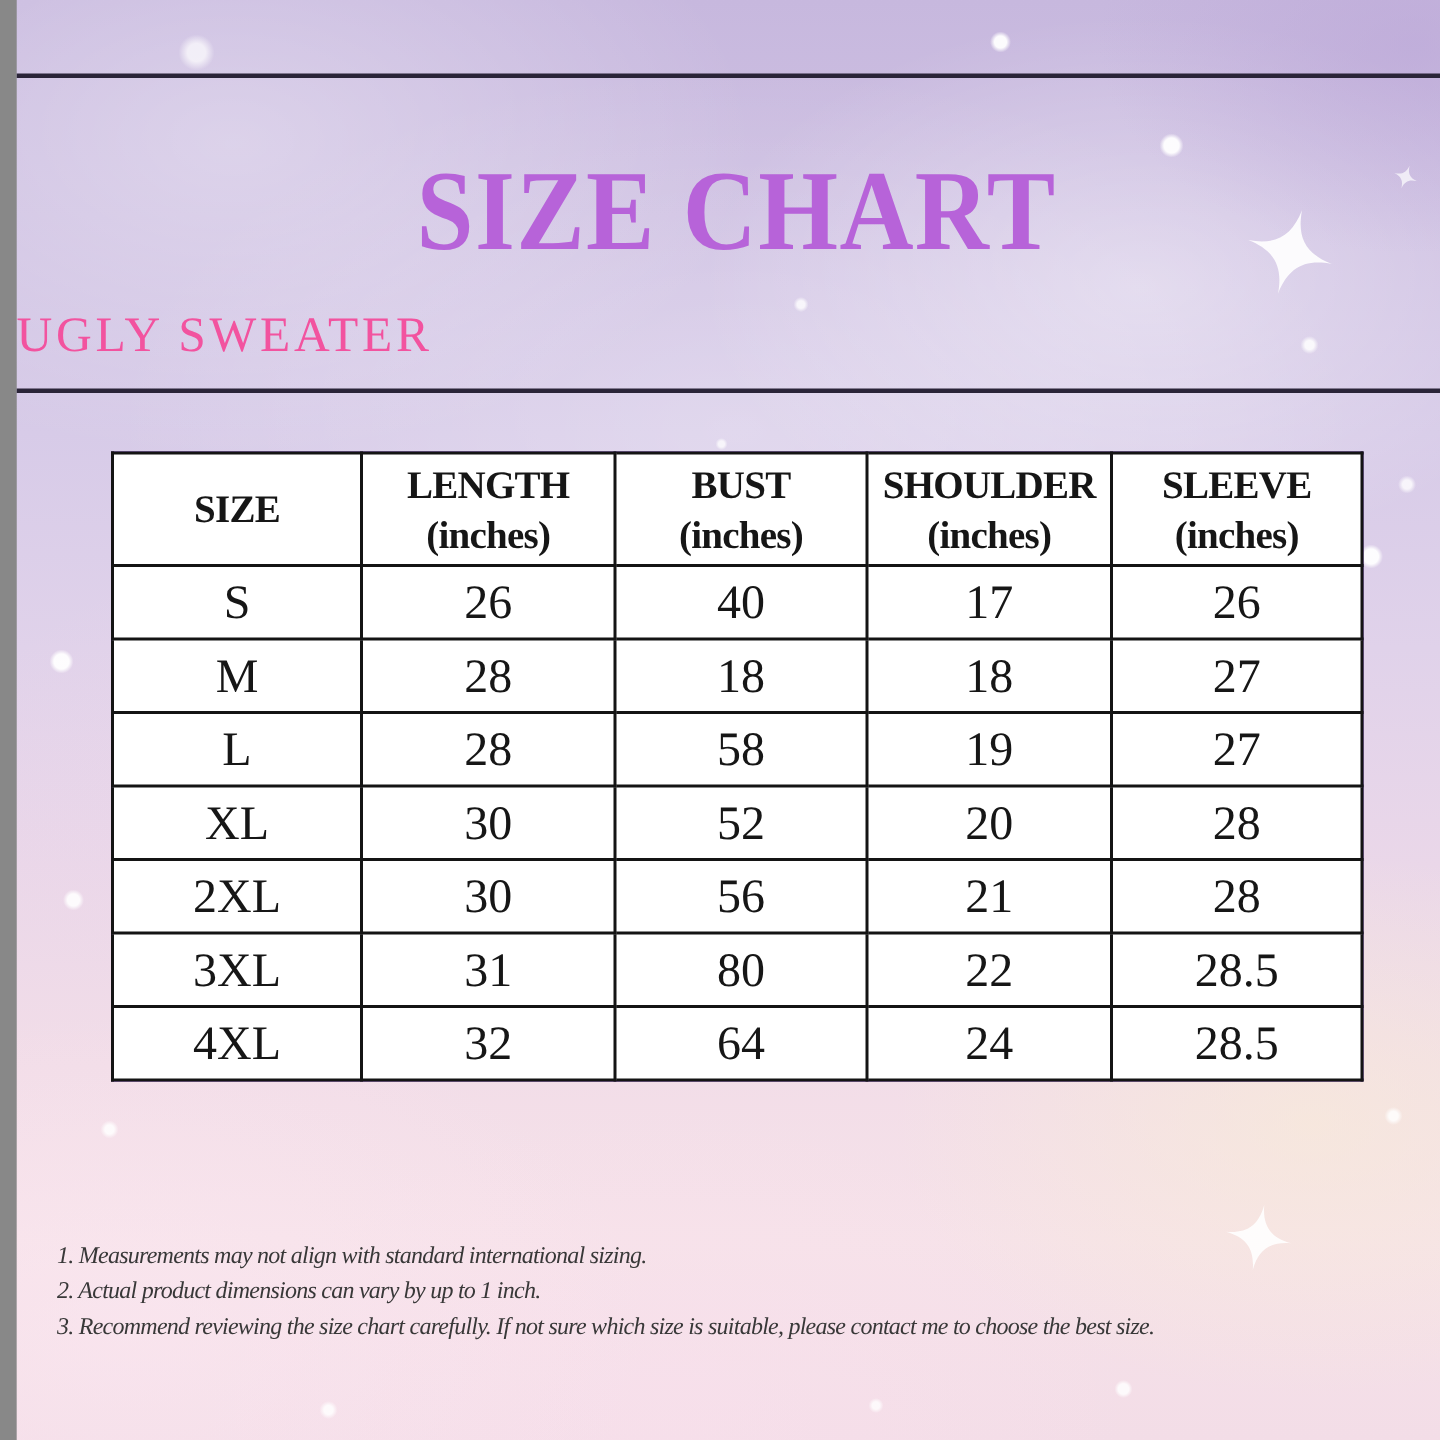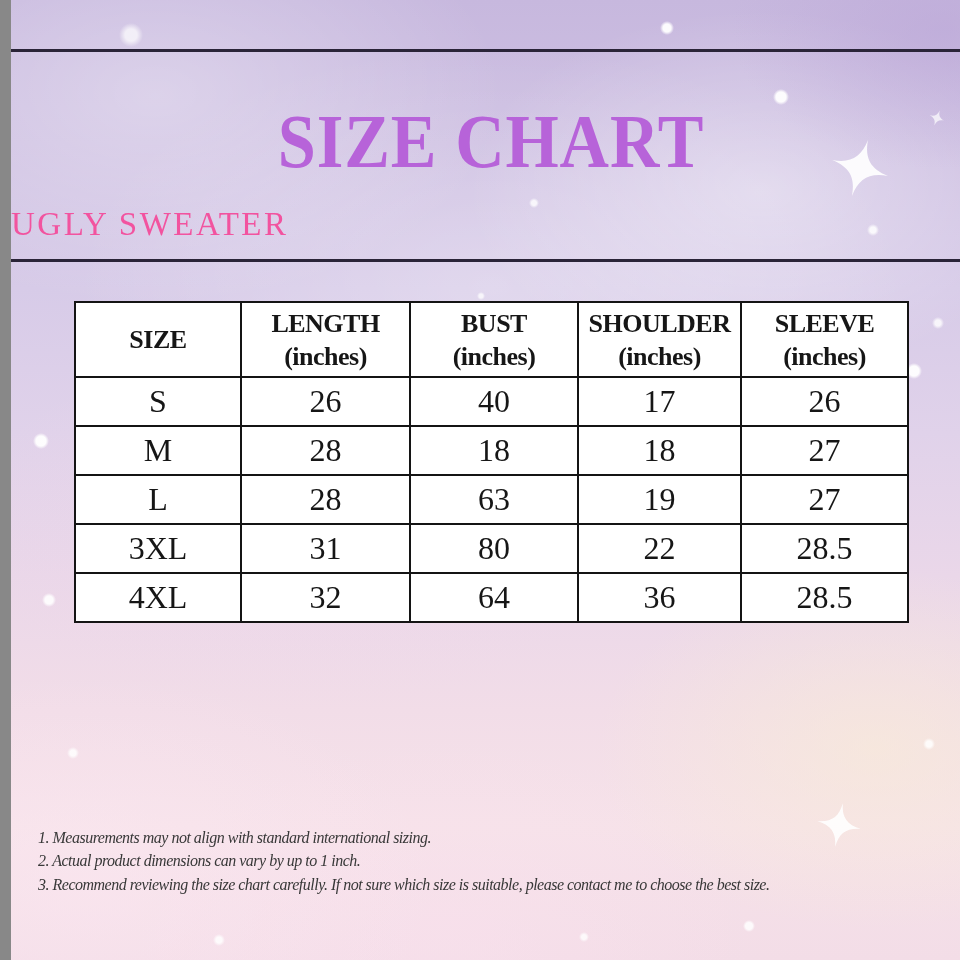--- a/index.html
+++ b/index.html
@@ -158,36 +158,50 @@
       <tr>
         <td>M</td>
         <td>28</td>
         <td>18</td>
         <td>18</td>
         <td>27</td>
       </tr>
       <tr>
         <td>L</td>
         <td>28</td>
-        <td>63</td>
+        <td>58</td>
         <td>19</td>
         <td>27</td>
+      </tr>
+      <tr>
+        <td>XL</td>
+        <td>30</td>
+        <td>52</td>
+        <td>20</td>
+        <td>28</td>
+      </tr>
+      <tr>
+        <td>2XL</td>
+        <td>30</td>
+        <td>56</td>
+        <td>21</td>
+        <td>28</td>
       </tr>
       <tr>
         <td>3XL</td>
         <td>31</td>
         <td>80</td>
         <td>22</td>
         <td>28.5</td>
       </tr>
       <tr>
         <td>4XL</td>
         <td>32</td>
         <td>64</td>
-        <td>36</td>
+        <td>24</td>
         <td>28.5</td>
       </tr>
     </tbody>
   </table>
 
   <div class="notes">
     <p>1. Measurements may not align with standard international sizing.</p>
     <p>2. Actual product dimensions can vary by up to 1 inch.</p>
     <p>3. Recommend reviewing the size chart carefully. If not sure which size is suitable, please contact me to choose the best size.</p>
   </div>

